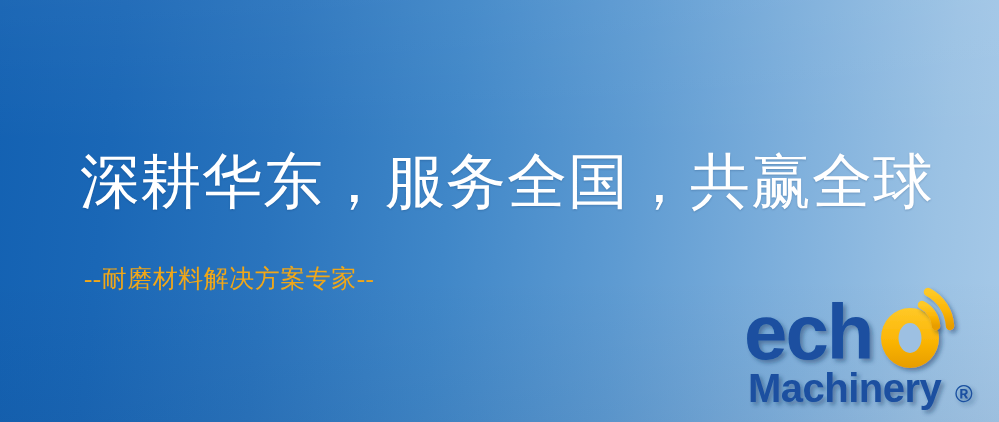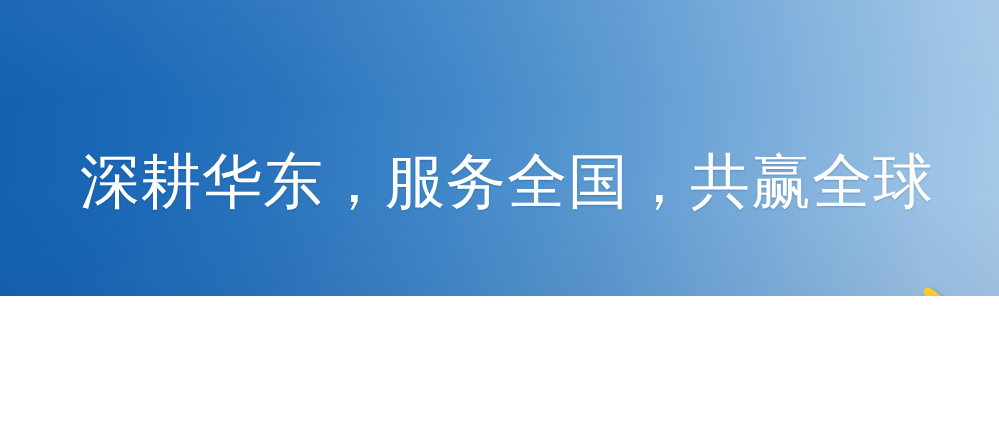--- a/index.html
+++ b/index.html
@@ -9,21 +9,21 @@
   body {
     width: 999px;
     height: 422px;
     overflow: hidden;
     font-family: "Liberation Sans", sans-serif;
   }
 
   #banner {
     position: relative;
     width: 999px;
-    height: 296px;
+    height: 422px;
     overflow: hidden;
     
     background:
       linear-gradient(96deg,
         #1361b2 0%,
         #1a67b6 12%,
         #2a74bd 28%,
         #4087c8 45%,
         #5e9bd2 62%,
         #7fb0dc 78%,
@@ -92,20 +92,21 @@
     fill: #1a50a0;
   }
 </style>
 </head>
 <body>
 
 <div id="banner">
 
   <div class="headline">深耕华东，服务全国，共赢全球</div>
 
+  <div class="subtitle">--耐磨材料解决方案专家--</div>
 
   <div class="logo">
     <svg viewBox="0 0 250 124" xmlns="http://www.w3.org/2000/svg" aria-hidden="true">
       <defs>
         <filter id="dropsh" x="-30%" y="-30%" width="170%" height="170%">
           <feDropShadow dx="3" dy="3" stdDeviation="2.2" flood-color="#14325e" flood-opacity="0.45"></feDropShadow>
         </filter>
         <linearGradient id="goldgrad" x1="0" y1="0" x2="0" y2="1">
           <stop offset="0%" stop-color="#ffc927"></stop>
           <stop offset="55%" stop-color="#fbb505"></stop>

